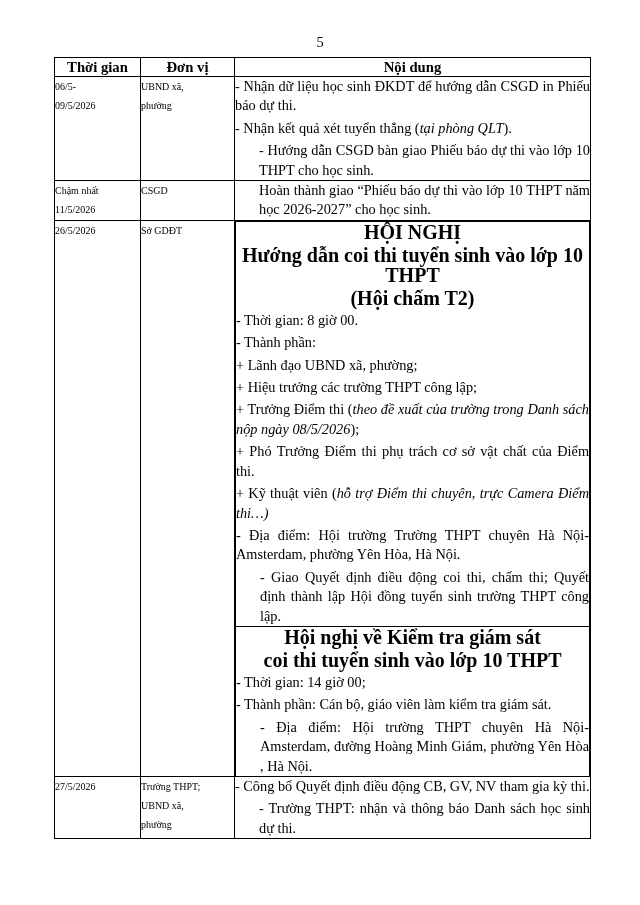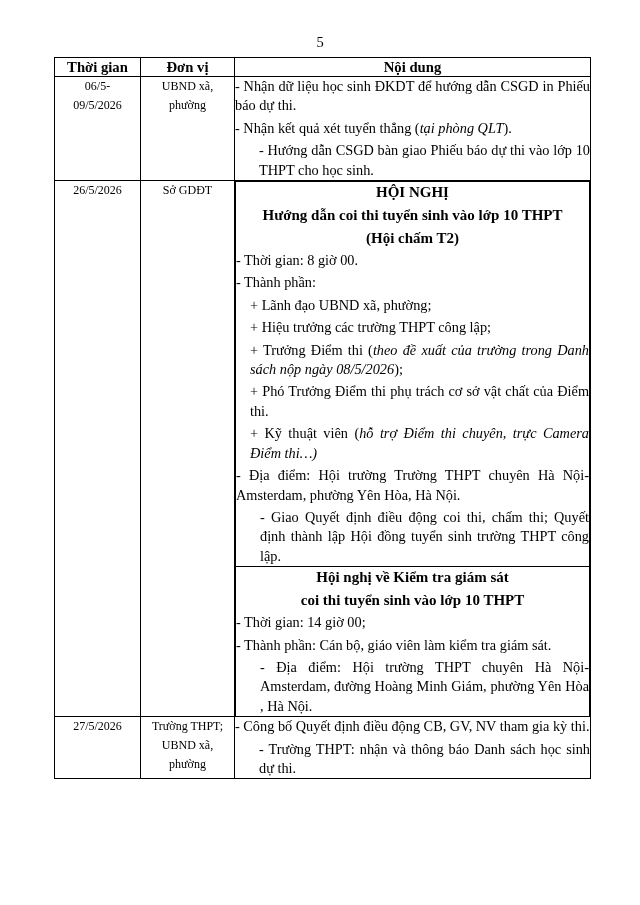--- a/index.html
+++ b/index.html
@@ -50,22 +50,21 @@
   th.hdr {
     text-align: center;
     font-weight: bold;
     font-size: 14.7px;
     padding: 6px 2px 7px 2px;
     vertical-align: middle;
     line-height: 18px;
   }
 
   td.c-time, td.c-unit {
-    text-align: center;
-    font-size: 12px;
+    font-size: 10px;
     line-height: 19px;
     vertical-align: middle;
     padding: 4px 2px;
   }
   td.c-content {
     font-size: 14.3px;
     line-height: 19.4px;
     padding: 6px 8px 7px 8px;
     text-align: justify;
     text-justify: inter-word;
@@ -75,31 +74,30 @@
 
   .para {
     margin: 0 0 3px 0;
     text-align: justify;
     text-justify: inter-word;
     hyphens: none;
   }
   .para:last-child { margin-bottom: 0; margin-left: 24px; }
   .sub {
     margin: 0 0 3px 0;
-    padding-left: 14px;
     text-align: justify;
     text-justify: inter-word;
   }
   .it { font-style: italic; }
 
   .blk-title {
     text-align: center;
     font-weight: bold;
     margin: 0 0 3px 0;
-    font-size: 15px;
+    font-size: 20px;
     line-height: 20px;
   }
   .inner {
     border-collapse: collapse;
     width: 100%;
     table-layout: fixed;
   }
   .inner td {
     border: none;
     border-bottom: 1.1px solid #000000;
@@ -155,20 +153,34 @@
           </p>
           <p class="para">
             <span>- Nhận kết quả xét tuyển thẳng (</span><span class="it">tại phòng QLT</span><span>).</span>
           </p>
           <p class="para">
             <span>- Hướng dẫn CSGD bàn giao Phiếu báo dự thi vào lớp 10 THPT cho học sinh.</span>
           </p>
         </td>
       </tr>
 
+      <tr>
+        <td class="c-time">
+          <div>Chậm nhất</div>
+          <div>11/5/2026</div>
+        </td>
+        <td class="c-unit">
+          <div>CSGD</div>
+        </td>
+        <td class="c-content">
+          <p class="para">
+            <span>Hoàn thành giao “Phiếu báo dự thi vào lớp 10 THPT năm học 2026-2027” cho học sinh.</span>
+          </p>
+        </td>
+      </tr>
 
       <tr>
         <td class="c-time tall-time">
           <div>26/5/2026</div>
         </td>
         <td class="c-unit tall-unit">
           <div>Sở GDĐT</div>
         </td>
         <td class="c-content nopad">
           <table class="inner">

